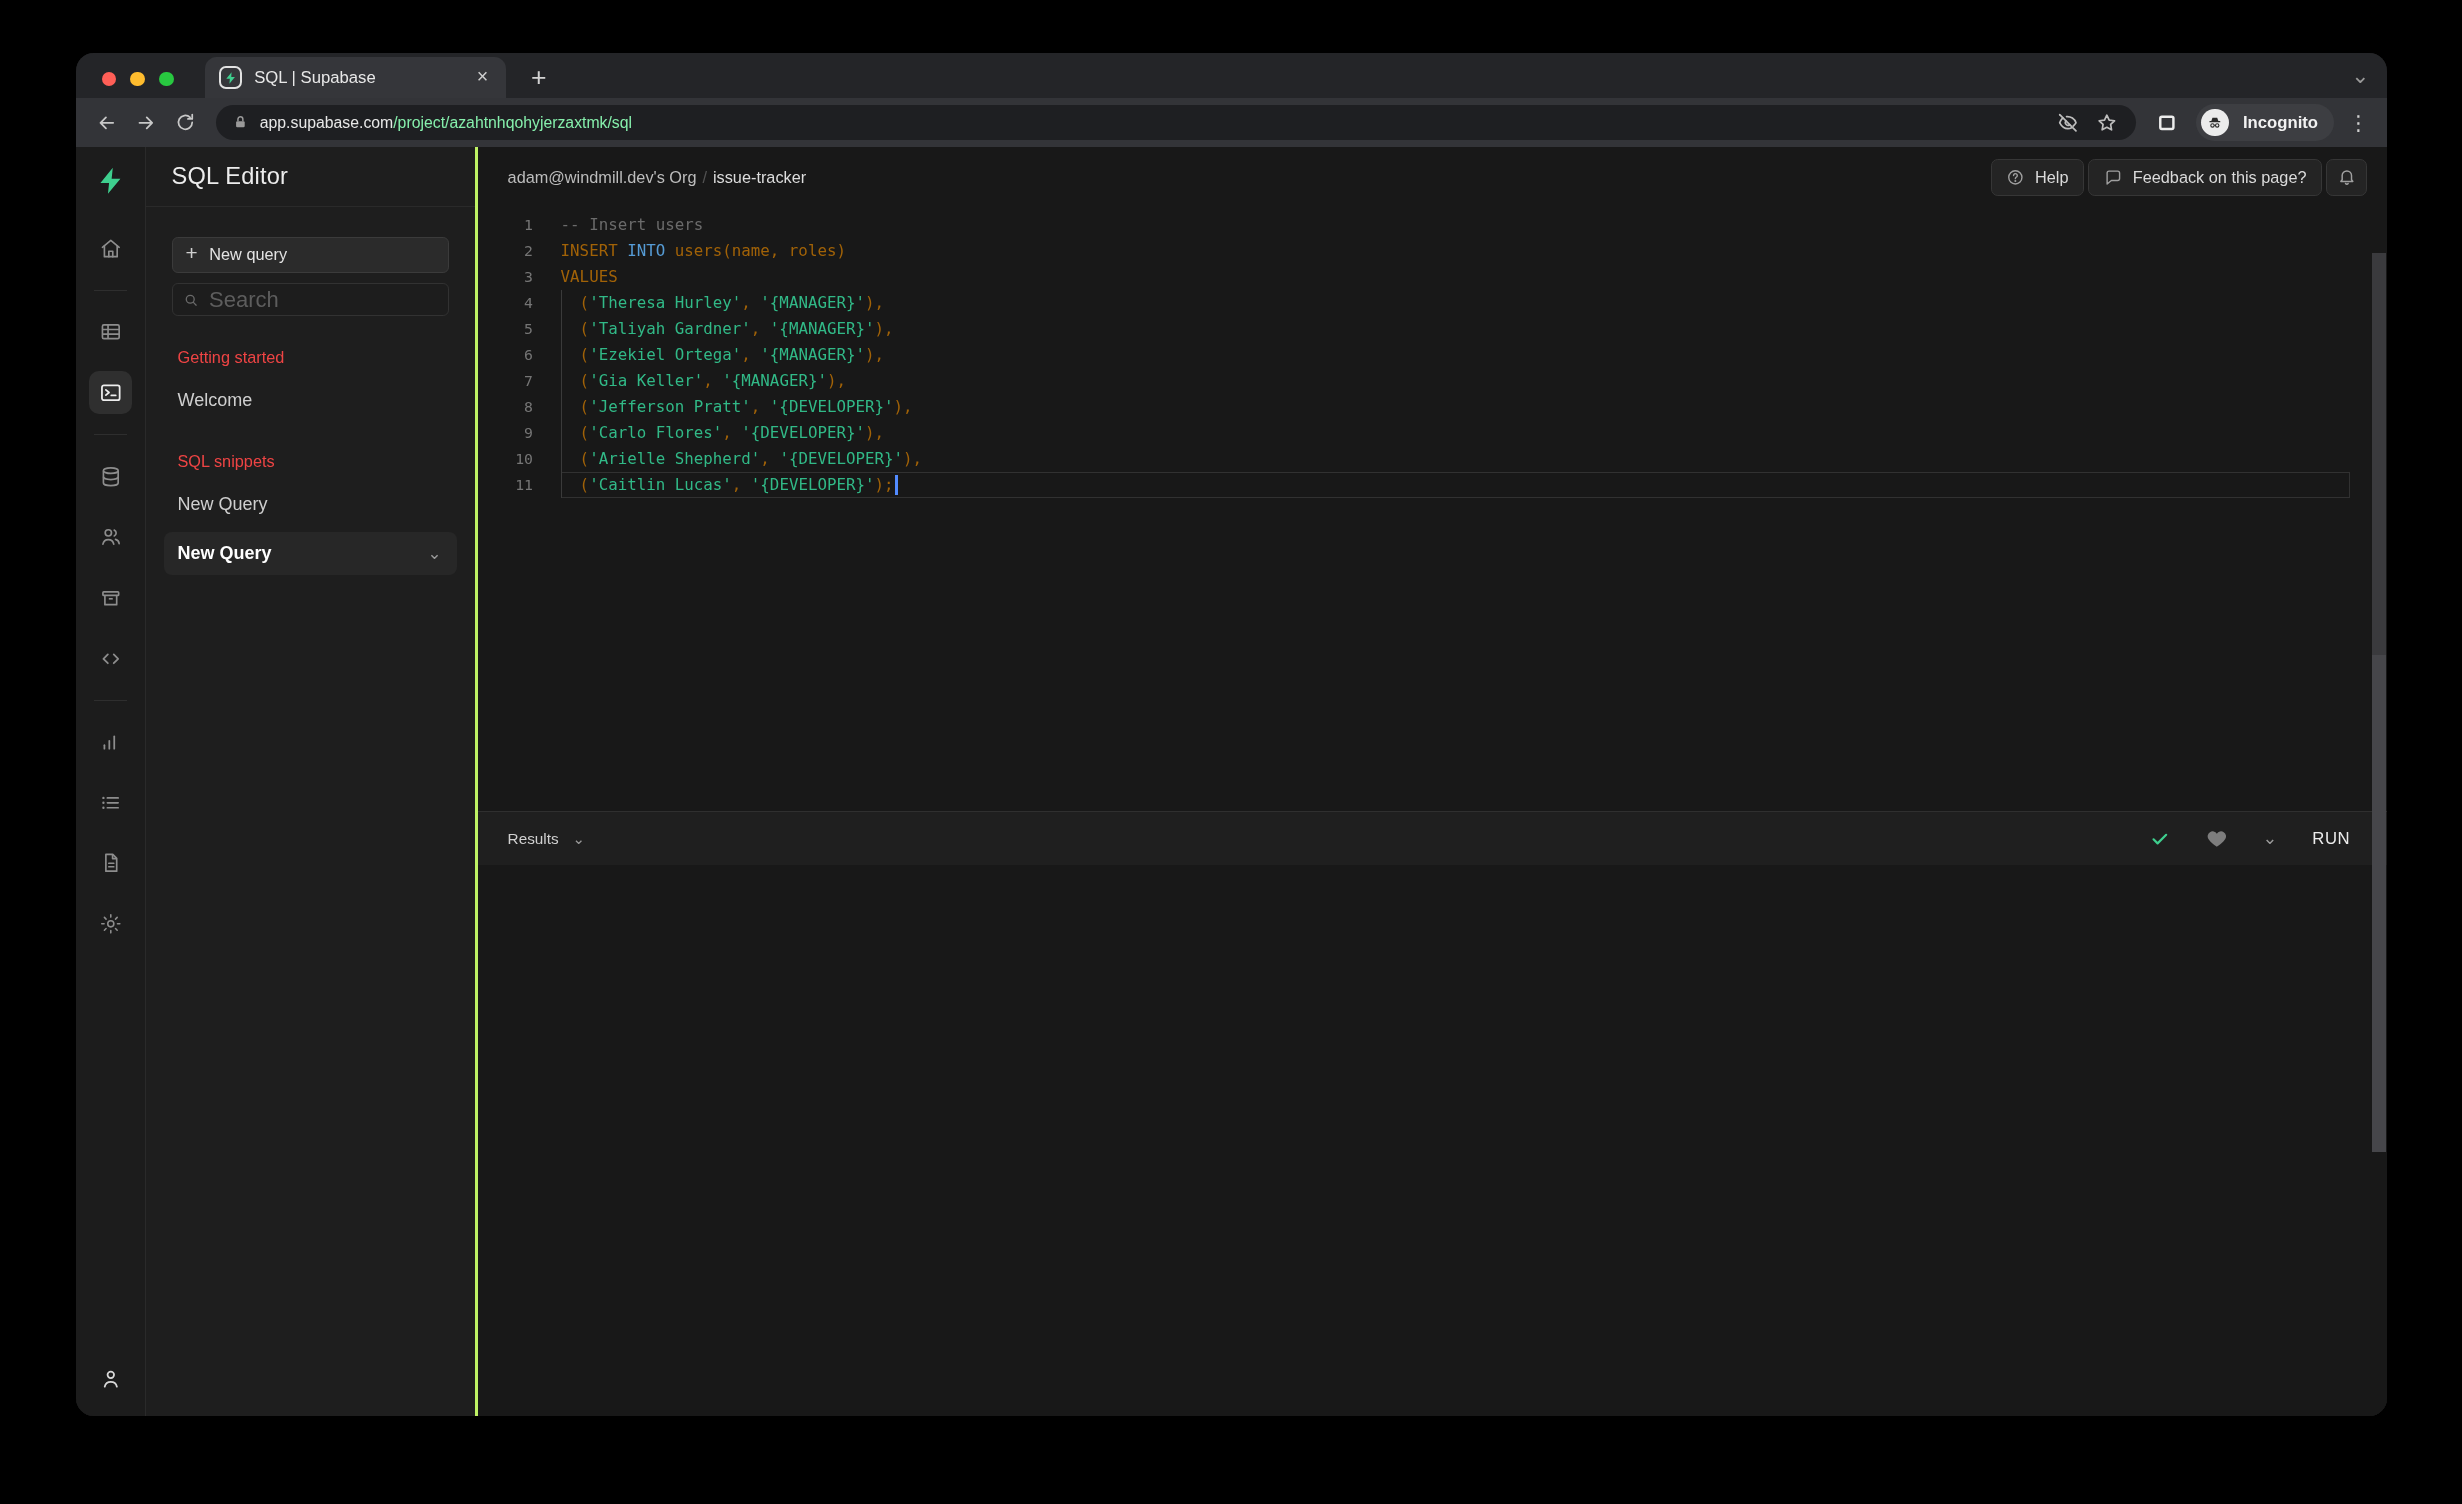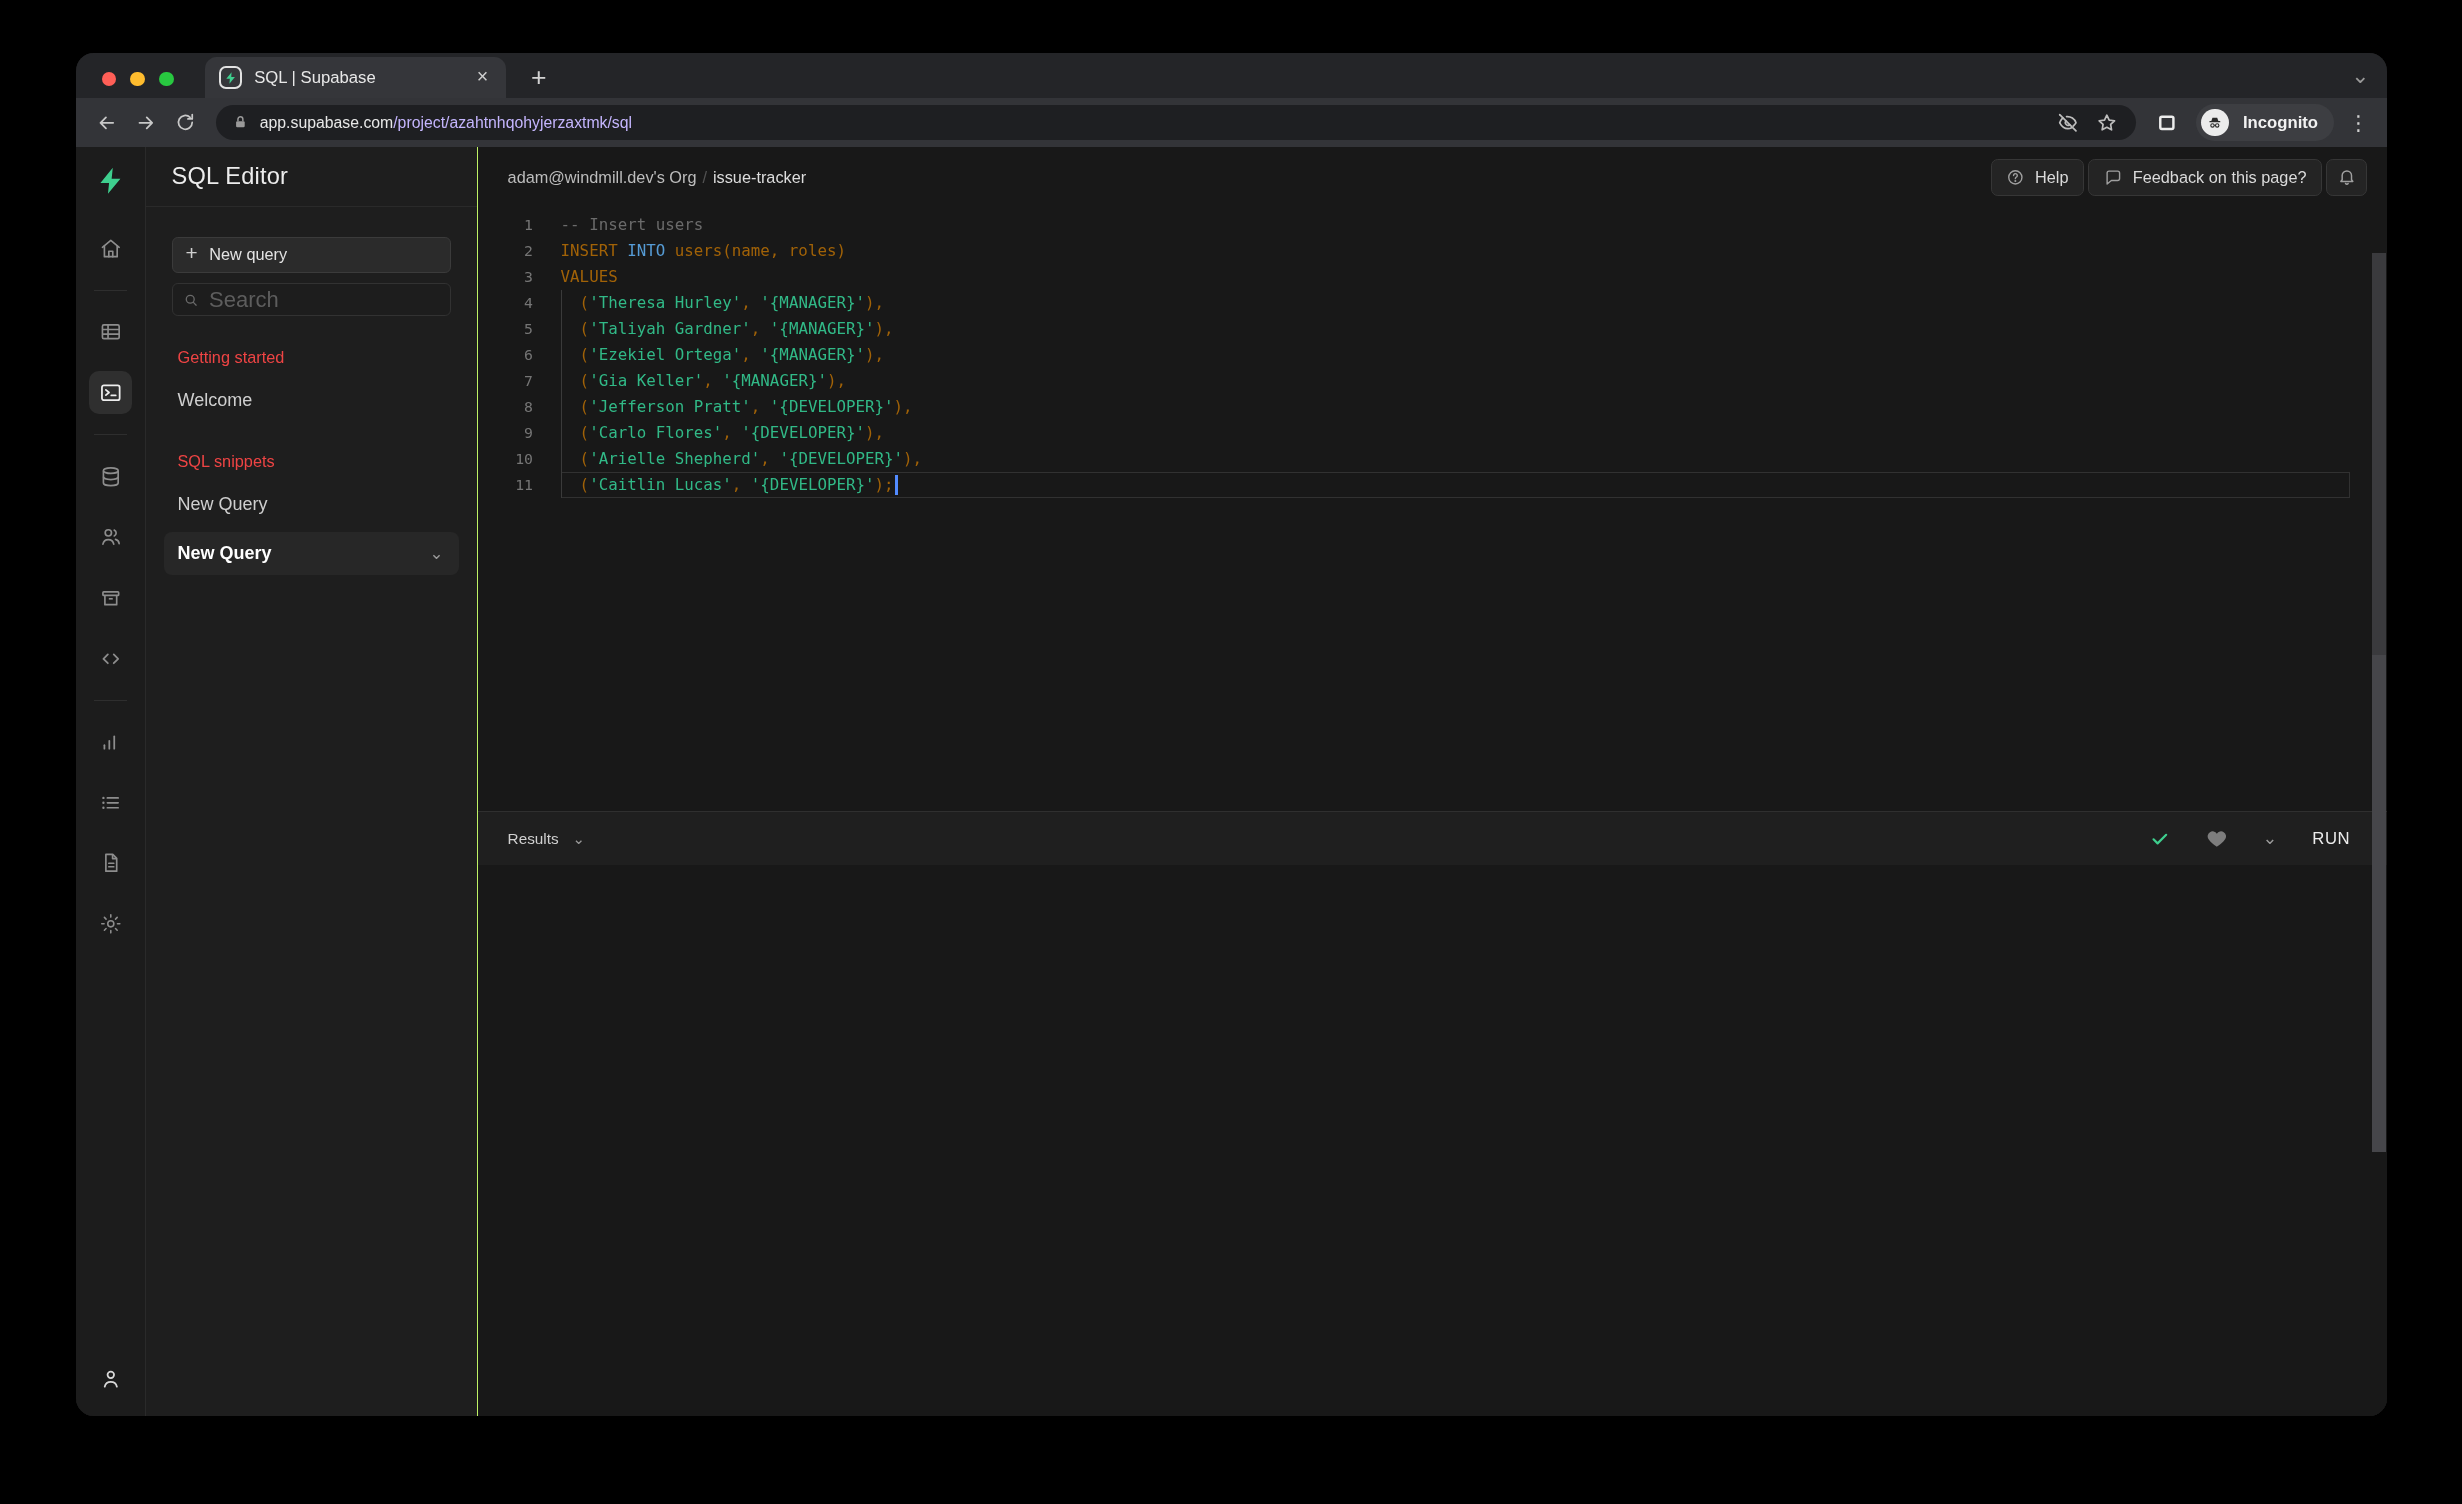--- a/index.html
+++ b/index.html
@@ -24,21 +24,21 @@
   .newtab { position:absolute; left:448px; top:10.8px; width:29.6px; height:29.6px; color:#d2d2d2;
             font-size:26.6px; line-height:27.6px; text-align:center; border-radius:50%; }
   .strip-chev { position:absolute; right:17.7px; top:9.9px; color:#9a9a9a; font-size:21.7px; }
 
   
   .toolbar { flex:none; height:49px; background:#333438; display:flex; align-items:center; padding:0 13.8px; gap:3.9px; }
   .tbtn { width:35px; height:35px; border-radius:50%; display:flex; align-items:center; justify-content:center; color:#c8c8c8; flex:none; }
   .omnibox { flex:1; height:35px; margin:0 9.9px; background:#1e1f22; border-radius:17.7px;
              display:flex; align-items:center; padding:0 13.8px; gap:9.9px; min-width:0; }
   .url { flex:1; font-size:15.8px; white-space:nowrap; overflow:hidden; }
-  .url .host { color:#e8e8e8; } .url .path { color:#c4b5fd; }
+  .url .host { color:#e8e8e8; } .url .path { color:#86efac; }
   .obtn { width:29.6px; height:29.6px; flex:none; display:flex; align-items:center; justify-content:center; color:#bdbdbd; }
   .incog { flex:none; height:37px; margin-left:7.9px; background:#3d3e42; border-radius:18.7px;
            display:flex; align-items:center; gap:14px; padding:0 15.8px 0 4.9px; }
   .incog-circle { width:27.6px; height:27.6px; border-radius:50%; background:#ececec; display:flex; align-items:center; justify-content:center; }
   .incog-label { font-size:16.7px; font-weight:600; color:#f2f2f2; }
   .kebab { color:#d0d0d0; font-size:20.7px; width:29.6px; text-align:center; margin-left:5.9px; }
 
   
   .app { flex:1; display:flex; min-height:0; background:#181818; }
 
@@ -46,21 +46,21 @@
   .rail { flex:none; width:70px; background:#1c1c1c; border-right:1px solid #2a2a2a;
           display:flex; flex-direction:column; align-items:center; padding:11.8px 0 15.8px; }
   .rail-logo { width:43px; height:43px; display:flex; align-items:center; justify-content:center; margin-bottom:25.6px; }
   .ribtn { width:43px; height:43px; border-radius:9.9px; display:flex; align-items:center; justify-content:center;
            color:#8d8d8d; margin-bottom:17.7px; flex:none; }
   .ribtn.active { background:#2f2f2f; color:#ededed; }
   .rail-div { width:33px; height:1px; background:#2e2e2e; margin:2px 0 19.7px; flex:none; }
   .rail-spacer { flex:1; }
 
   
-  .panel { flex:none; width:332px; background:#1e1e1e; border-right:1px solid #bef264; display:flex; flex-direction:column; }
+  .panel { flex:none; width:332px; background:#1e1e1e; border-right:3px solid #bef264; display:flex; flex-direction:column; }
   .panel-header { flex:none; height:60px; border-bottom:1px solid #2a2a2a; display:flex; align-items:center; padding:0 25.6px; }
   .panel-title { font-size:23.6px; color:#ececec; letter-spacing:0.2px; }
   .panel-body { padding:29.6px 25.6px 0; }
   .newq-btn { height:36px; background:#2b2b2b; border:1px solid #3b3b3b; border-radius:5.9px;
               display:flex; align-items:center; gap:11.8px; padding:0 12.8px; color:#e3e3e3; font-size:16.3px; }
   .newq-plus { font-size:20.7px; color:#cfcfcf; line-height:1; margin-top:-2px; }
   .search-box { margin-top:10.8px; height:33px; border:1px solid #323232; border-radius:5.9px; background:#1d1d1d;
                 display:flex; align-items:center; gap:9.9px; padding:0 10.8px; color:#606060; }
   .search-box input { flex:1; background:transparent; border:none; outline:none; color:#8b5cf6; font-size:22px;
                       font-family:Liberation Sans, sans-serif; }

